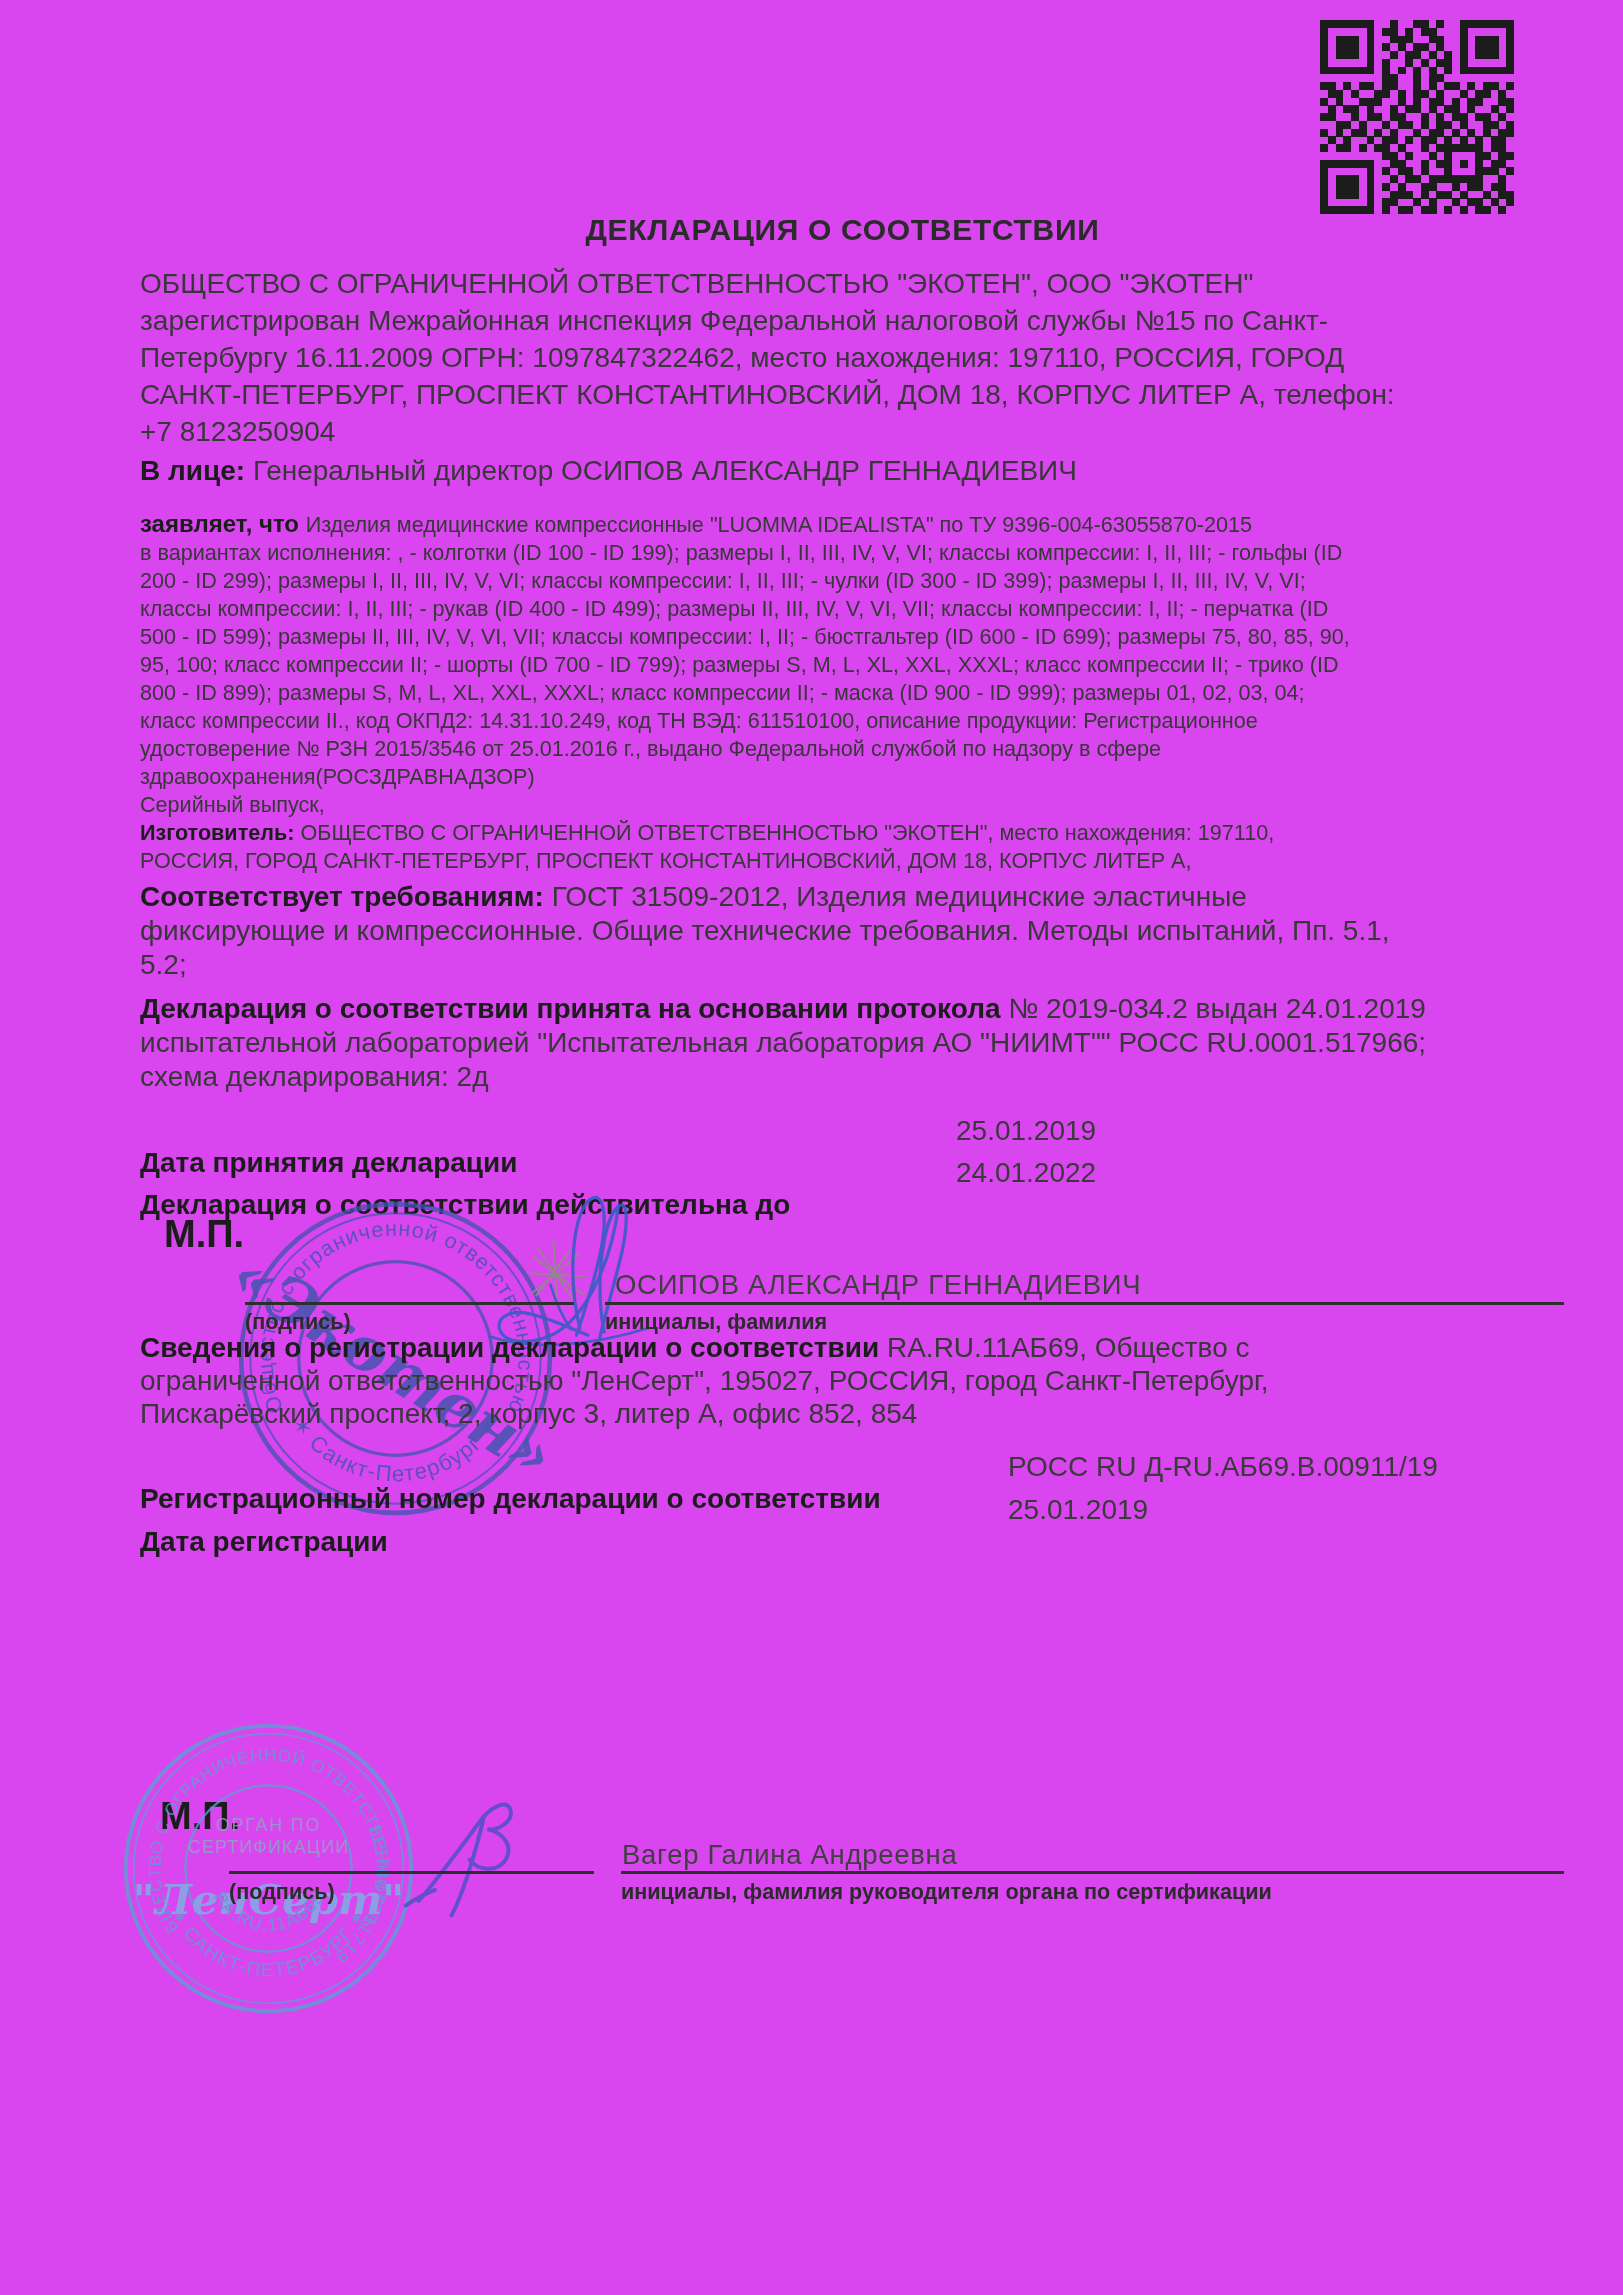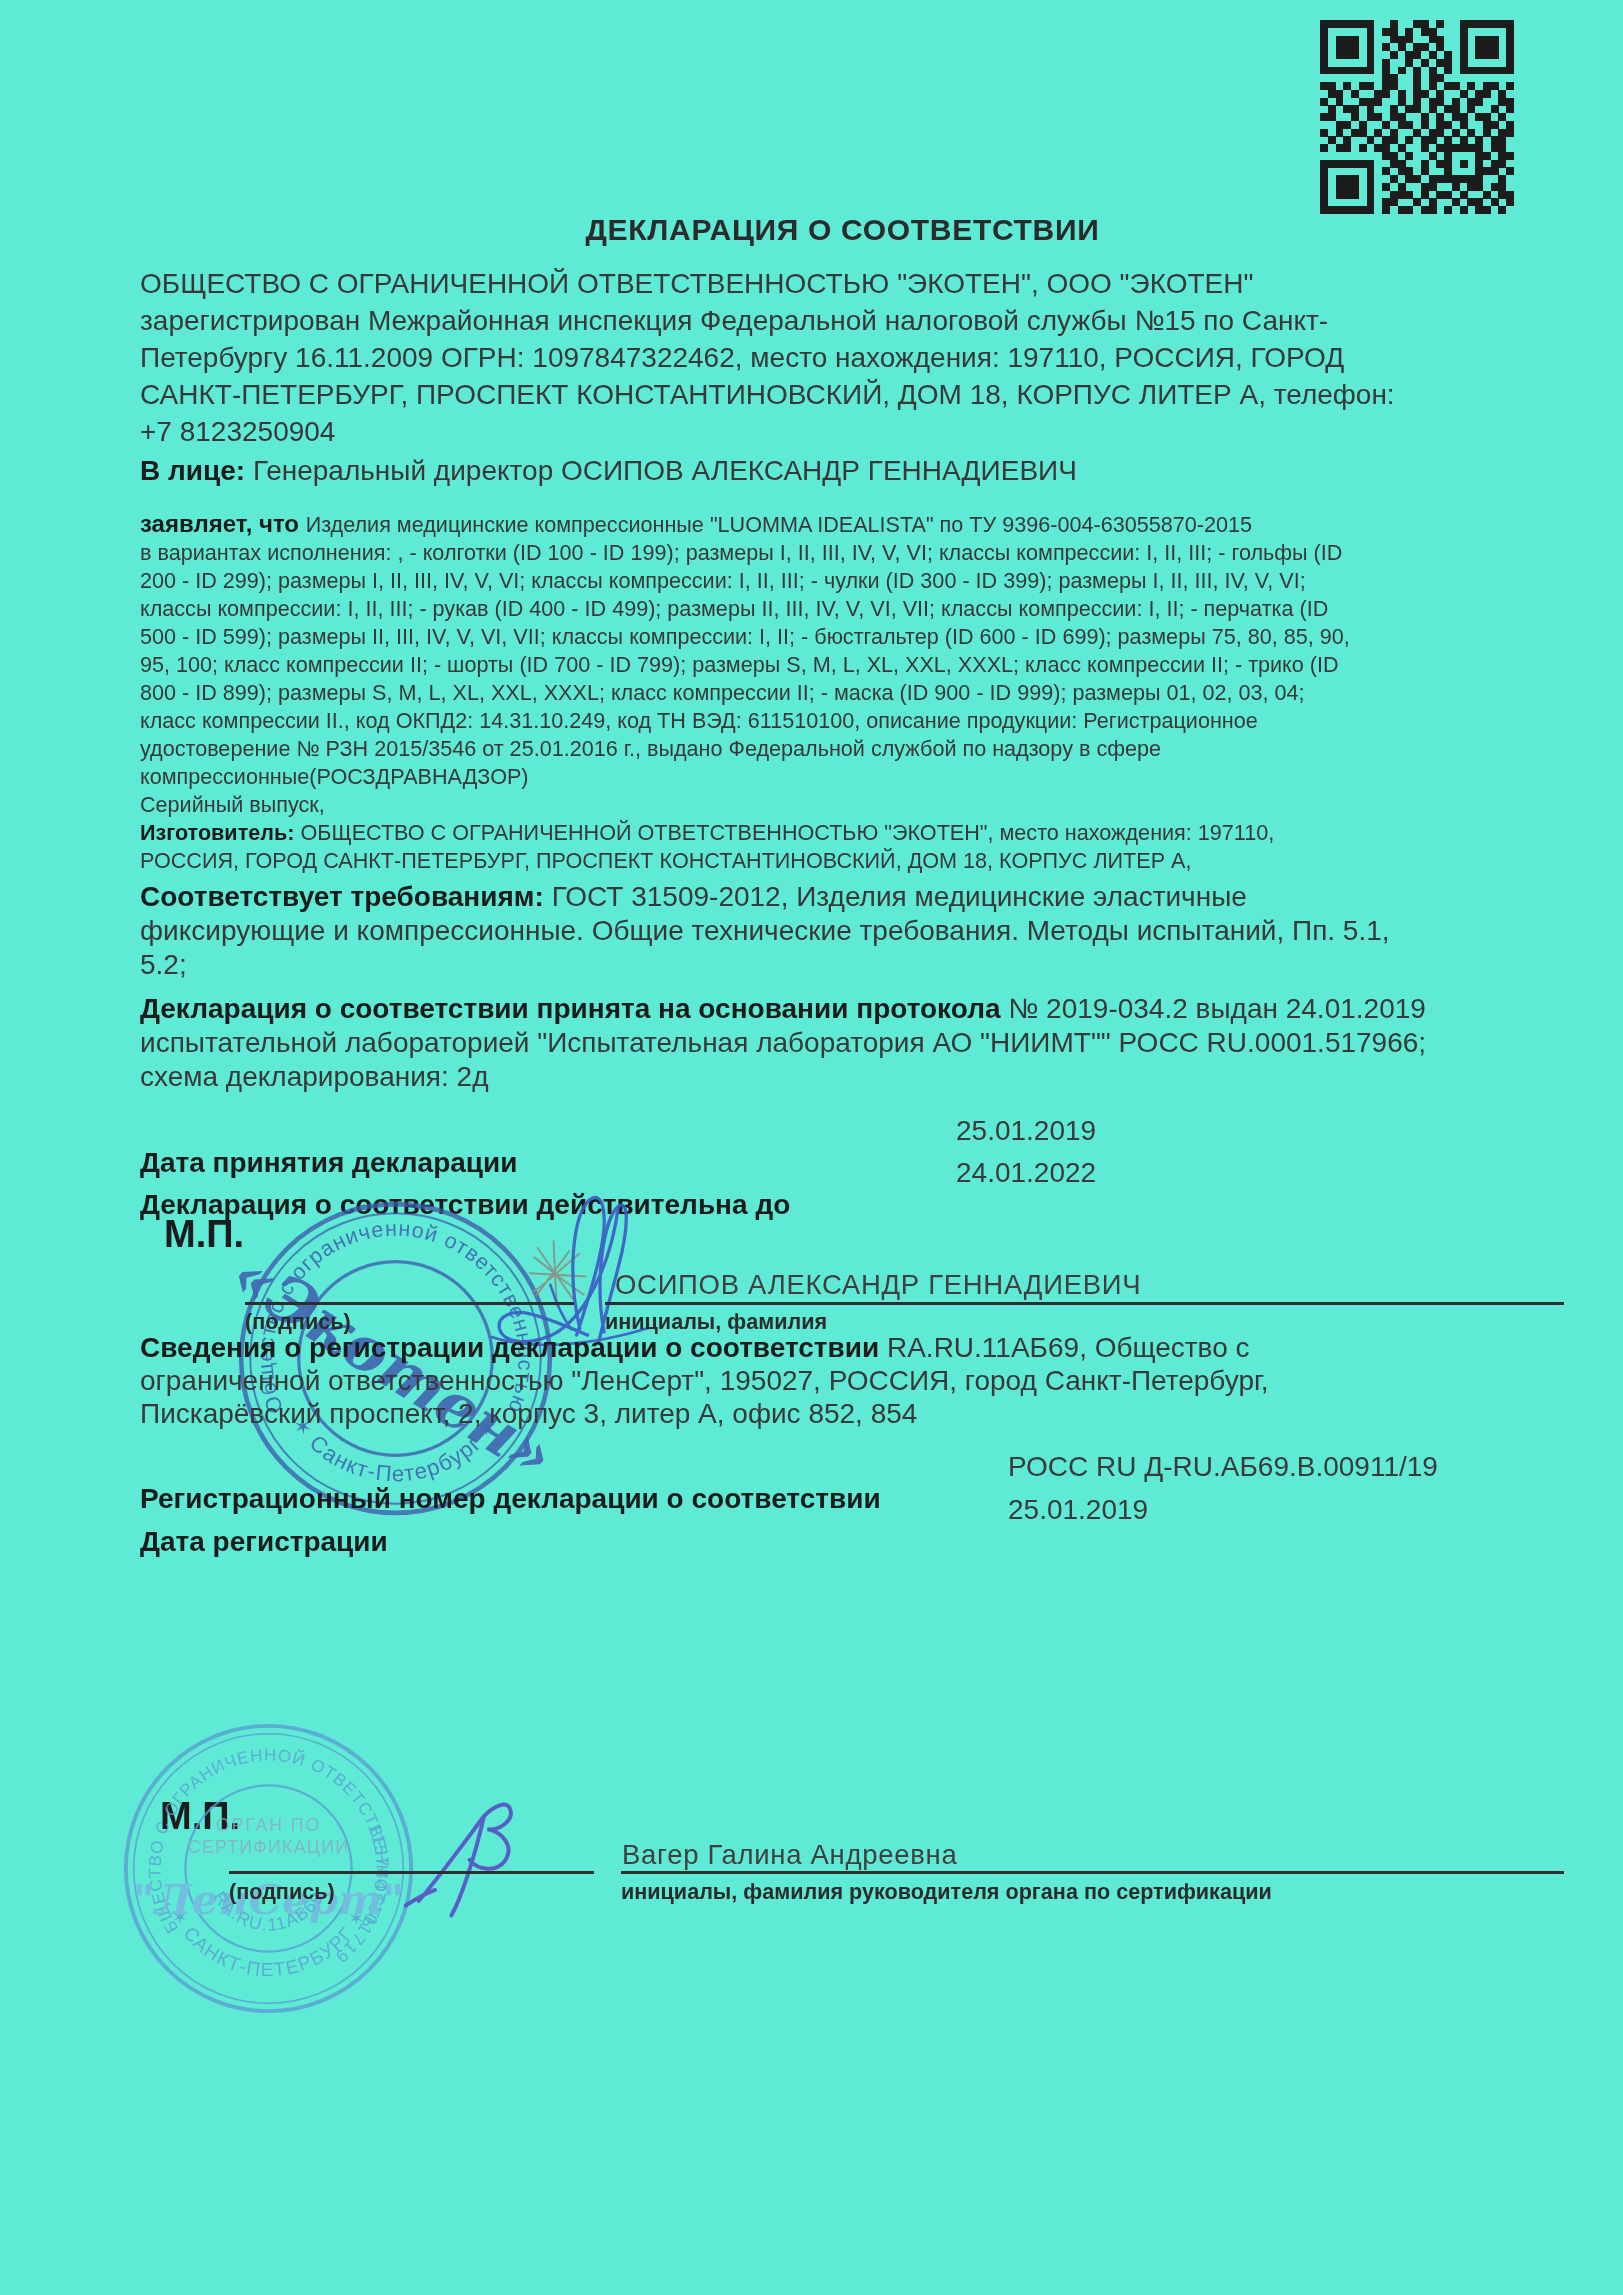--- a/index.html
+++ b/index.html
@@ -1,17 +1,17 @@
 <!DOCTYPE html>
 <html style="font-size:10.5px"><head>
 <meta charset="utf-8">
 <style>
   html,body{margin:0;padding:0;background:#e8e8e8;}
   .page{
-    position:relative;width:1624px;height:2295px;background:#5eead4;
+    position:relative;width:1624px;height:2295px;background:#d946ef;
     font-family:"Liberation Sans",sans-serif;color:#383838;overflow:hidden;
     margin:0 auto;
   }
   .abs{position:absolute;}
   .title{left:140px;top:213px;width:1405px;text-align:center;font-size:30px;font-weight:bold;color:#2b2b2b;letter-spacing:0.7px;}
   .org{left:140px;top:265px;width:1414px;font-size:28px;line-height:37px;white-space:nowrap;}
   .person{left:140px;top:455px;font-size:28px;white-space:nowrap;}
   .small{left:140px;top:510px;font-size:21.6px;line-height:28px;white-space:nowrap;}
   .small b{font-size:24px;}
   .block{left:140px;font-size:28px;line-height:34px;white-space:nowrap;}
@@ -390,21 +390,21 @@
   <div class="abs small">
     <div><b>заявляет, что </b><span>Изделия медицинские компрессионные "LUOMMA IDEALISTA" по ТУ 9396-004-63055870-2015</span></div>
     <div><span>в вариантах исполнения: , - колготки (ID 100 - ID 199); размеры I, II, III, IV, V, VI; классы компрессии: I, II, III; - гольфы (ID</span></div>
     <div><span>200 - ID 299); размеры I, II, III, IV, V, VI; классы компрессии: I, II, III; - чулки (ID 300 - ID 399); размеры I, II, III, IV, V, VI;</span></div>
     <div><span>классы компрессии: I, II, III; - рукав (ID 400 - ID 499); размеры II, III, IV, V, VI, VII; классы компрессии: I, II; - перчатка (ID</span></div>
     <div><span>500 - ID 599); размеры II, III, IV, V, VI, VII; классы компрессии: I, II; - бюстгальтер (ID 600 - ID 699); размеры 75, 80, 85, 90,</span></div>
     <div><span>95, 100; класс компрессии II; - шорты (ID 700 - ID 799); размеры S, M, L, XL, XXL, XXXL; класс компрессии II; - трико (ID</span></div>
     <div><span>800 - ID 899); размеры S, M, L, XL, XXL, XXXL; класс компрессии II; - маска (ID 900 - ID 999); размеры 01, 02, 03, 04;</span></div>
     <div><span>класс компрессии II., код ОКПД2: 14.31.10.249, код ТН ВЭД: 611510100, описание продукции: Регистрационное</span></div>
     <div><span>удостоверение № РЗН 2015/3546 от 25.01.2016 г., выдано Федеральной службой по надзору в сфере</span></div>
-    <div><span>компрессионные(РОСЗДРАВНАДЗОР)</span></div>
+    <div><span>здравоохранения(РОСЗДРАВНАДЗОР)</span></div>
     <div><span>Серийный выпуск,</span></div>
     <div><b style="font-size:21.6px">Изготовитель: </b><span>ОБЩЕСТВО С ОГРАНИЧЕННОЙ ОТВЕТСТВЕННОСТЬЮ "ЭКОТЕН", место нахождения: 197110,</span></div>
     <div><span>РОССИЯ, ГОРОД САНКТ-ПЕТЕРБУРГ, ПРОСПЕКТ КОНСТАНТИНОВСКИЙ, ДОМ 18, КОРПУС ЛИТЕР А,</span></div>
   </div>
 
   <div class="abs block" style="top:880px;">
     <div><b>Соответствует требованиям:</b><span> ГОСТ 31509-2012, Изделия медицинские эластичные</span></div>
     <div><span>фиксирующие и компрессионные. Общие технические требования. Методы испытаний, Пп. 5.1,</span></div>
     <div><span>5.2;</span></div>
   </div>

